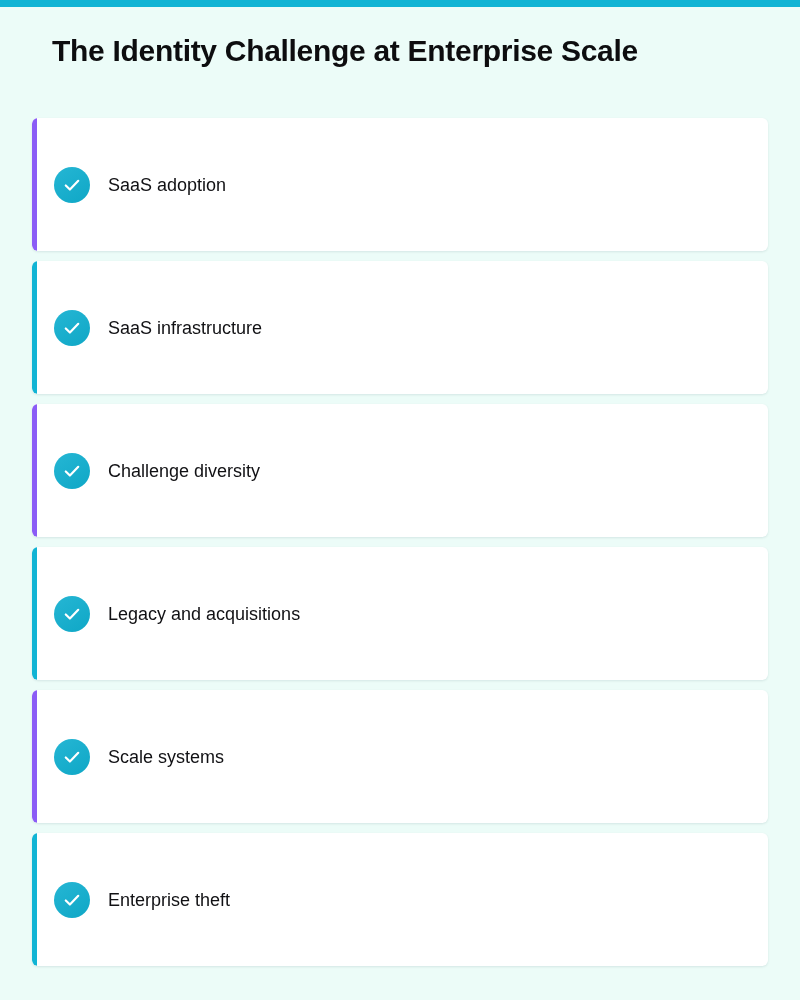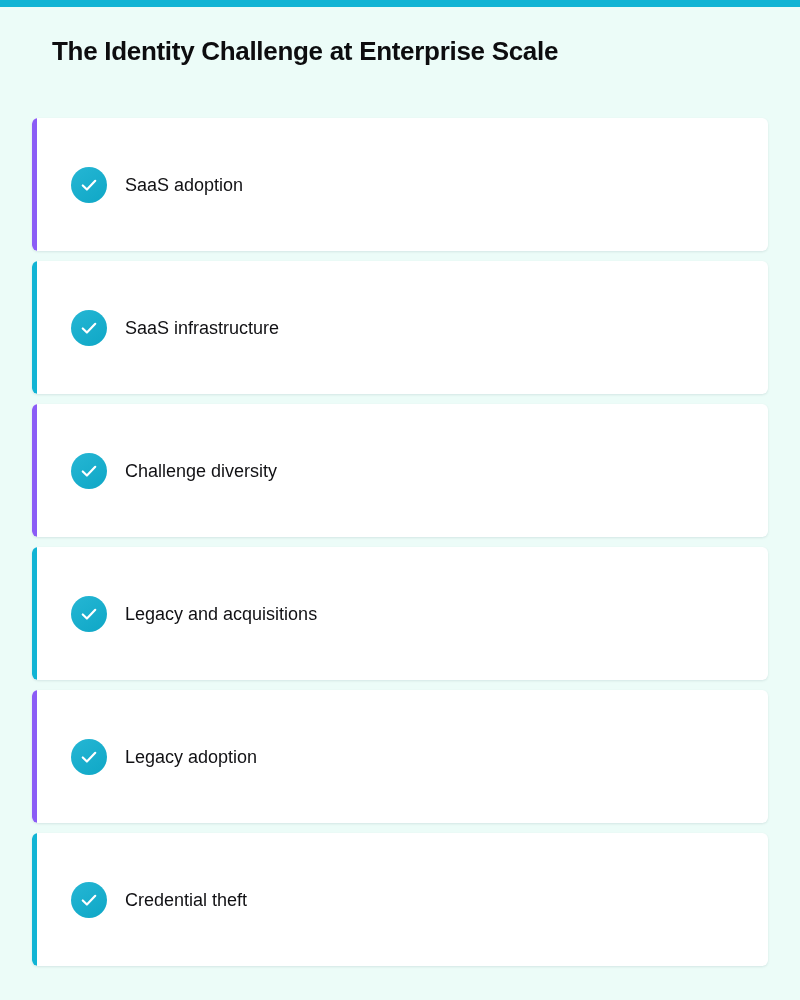--- a/index.html
+++ b/index.html
@@ -31,21 +31,21 @@
     left: 0;
     width: 800px;
     height: 993px;
     background: #ecfcf8;
   }
 
   #page-title {
     position: absolute;
     top: 25px;
     left: 52px;
-    font-size: 26px;
+    font-size: 30px;
     font-weight: bold;
     letter-spacing: -0.3px;
     color: #0d0d0f;
     line-height: 38px;
     white-space: nowrap;
   }
 
   #cards-list {
     position: absolute;
     top: 111px;
@@ -58,21 +58,20 @@
     width: 736px;
     height: 133px;
     background: #ffffff;
     border-radius: 6px;
     margin-bottom: 10px;
     box-shadow: 0 1px 3px rgba(20, 60, 70, 0.07),
                 0 1px 2px rgba(20, 60, 70, 0.04);
     display: flex;
     align-items: center;
     overflow: hidden;
-    padding-left: 17px;
   }
 
   .card-accent {
     position: absolute;
     left: 0;
     top: 0;
     width: 5px;
     height: 100%;
     border-radius: 6px 0 0 6px;
   }
@@ -170,30 +169,30 @@
     </div>
 
     <div class="challenge-card">
       <div class="card-accent accent-purple"></div>
       <div class="card-inner">
         <span class="check-badge">
           <svg width="20" height="20" viewBox="0 0 24 24" fill="none" stroke="#ffffff" stroke-width="2.6" stroke-linecap="round" stroke-linejoin="round">
             <polyline points="4.5,12.5 9.5,17.5 19.5,7"></polyline>
           </svg>
         </span>
-        <span class="card-label">Legacy adoption</span>
+        <span class="card-label">Scale systems</span>
       </div>
     </div>
 
     <div class="challenge-card">
       <div class="card-accent accent-cyan"></div>
       <div class="card-inner">
         <span class="check-badge">
           <svg width="20" height="20" viewBox="0 0 24 24" fill="none" stroke="#ffffff" stroke-width="2.6" stroke-linecap="round" stroke-linejoin="round">
             <polyline points="4.5,12.5 9.5,17.5 19.5,7"></polyline>
           </svg>
         </span>
-        <span class="card-label">Credential theft</span>
+        <span class="card-label">Enterprise theft</span>
       </div>
     </div>
 
   </div>
 </div>
 
 </body></html>

